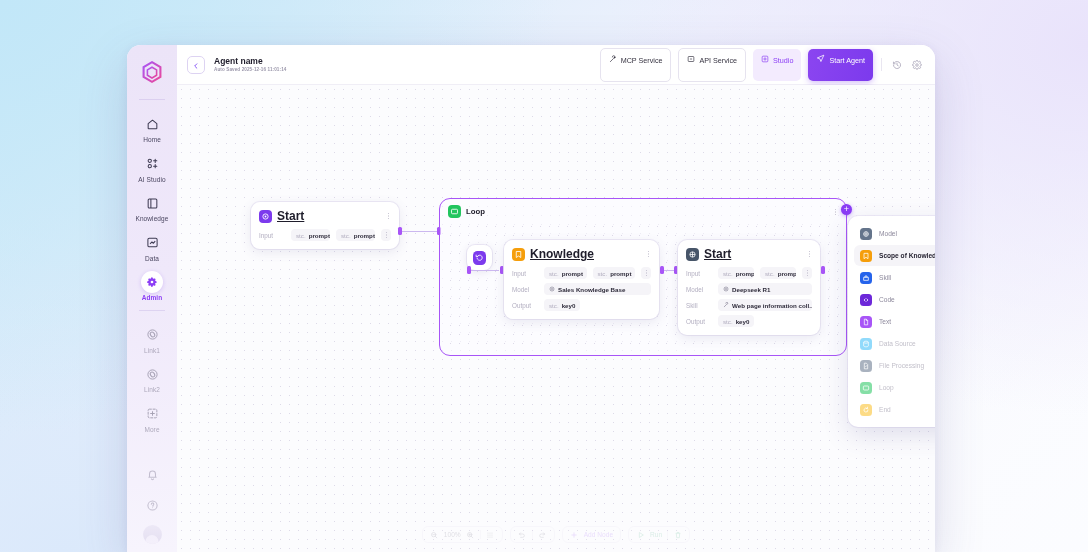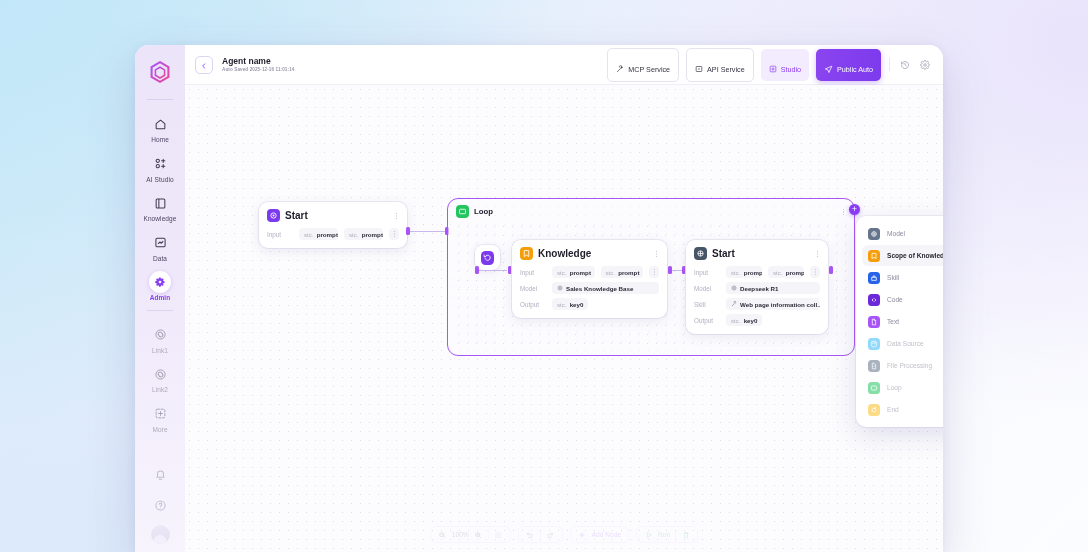--- a/index.html
+++ b/index.html
@@ -12,21 +12,21 @@
       radial-gradient(ellipse 900px 700px at 0% 0%, #c2e7f8 0%, rgba(194,231,248,0) 62%),
       radial-gradient(ellipse 800px 620px at 100% 8%, #e9e3fb 0%, rgba(233,227,251,0) 60%),
       radial-gradient(ellipse 760px 560px at 6% 100%, #dbe9fb 0%, rgba(219,233,251,0) 62%),
       radial-gradient(ellipse 900px 700px at 100% 100%, #fbfcff 0%, rgba(251,252,255,0) 60%),
       linear-gradient(135deg, #cdeaf8 0%, #eef1fd 45%, #fdfdff 100%);
     position: relative;
   }
 
   
   .app-window {
-    position: absolute; left: 135px; top: 45px;
+    position: absolute; left: 127px; top: 45px;
     width: 808px; height: 507px;
     background: #ffffff;
     border-radius: 14px 14px 0 0;
     box-shadow: 0 18px 50px rgba(80,70,140,.18), 0 2px 10px rgba(80,70,140,.08);
     display: flex; overflow: hidden;
   }
 
   
   .sidebar {
     width: 50px; flex: 0 0 50px; height: 100%;
@@ -85,21 +85,21 @@
     width: 18px; height: 18px; border: 1px solid #ddd3f2; border-radius: 5px;
     display: flex; align-items: center; justify-content: center;
     color: #8b5cf6; cursor: pointer; background:#fff; flex: 0 0 18px;
   }
   .title-wrap { display: flex; flex-direction: column; gap: 1px; }
   .ag-title { font-size: 8.5px; font-weight: bold; color: #1f1d2b; line-height: 1.1; }
   .ag-sub { font-size: 4.6px; color: #9b97ab; font-weight: bold; line-height: 1.1; letter-spacing:.1px;}
   .hdr-spacer { flex: 1; }
   .hdr-actions { display: flex; align-items: center; gap: 7px; }
   .btn {
-    height: 19px; border-radius: 5px; display: flex; align-items: flex-start;
+    height: 19px; border-radius: 5px; display: flex; align-items: flex-end;
     gap: 4px; padding: 16px 8px; font-size: 7.2px; cursor: pointer; white-space: nowrap;
   }
   .btn-ghost { border: 1px solid #e6e3ef; background: #fff; color: #34313f; }
   .btn-soft  { background: #f3ebfe; color: #8b3df5; }
   .btn-solid { background: linear-gradient(100deg,#8b45f0,#7c3aed); color: #fff;
                box-shadow: 0 2px 6px rgba(124,58,237,.32); }
   .btn svg { flex: 0 0 auto; }
   .hdr-sep { width: 1px; height: 13px; background: #e9e6f1; margin: 0 1px; }
   .hdr-ic { width: 13px; height: 13px; color: #a9a5b8; cursor: pointer;
             display:flex; align-items:center; justify-content:center; }
@@ -114,21 +114,21 @@
 
   
   .node {
     position: absolute; background: #fff; border-radius: 9px;
     box-shadow: 0 3px 12px rgba(90,80,140,.12), 0 0 0 1px rgba(235,232,245,.9);
     padding: 7px 8px 8px;
   }
   .node-head { display: flex; align-items: center; gap: 5px; }
   .node-ic { width: 13px; height: 13px; border-radius: 4px; flex: 0 0 13px;
              display: flex; align-items: center; justify-content: center; }
-  .node-ti { font-size: 10px; font-weight: bold; color: #1f1d2b; flex: 1; }
+  .node-ti { font-size: 12px; font-weight: bold; color: #1f1d2b; flex: 1; text-decoration: underline; }
   .dots { color: #bcb8c9; font-size: 8px; line-height: 6px; letter-spacing: 0; cursor: pointer;
           writing-mode: vertical-rl; }
   .rows { margin-top: 6px; display: flex; flex-direction: column; gap: 4px; }
   .row { display: flex; align-items: center; gap: 6px; }
   .row-k { font-size: 6.3px; color: #b2aec0; width: 26px; flex: 0 0 26px; }
   .chip {
     background: #f5f4f8; border-radius: 4px; height: 12px; padding: 0 5px;
     display: flex; align-items: center; gap: 3px;
     font-size: 6.2px; color: #3b3848; white-space: nowrap; overflow: hidden;
   }
@@ -374,21 +374,21 @@
           </span>
           <span>Studio</span>
         </div>
 
         <div class="btn btn-solid">
           <span>
             <svg width="9" height="9" viewBox="0 0 24 24" fill="none" stroke="currentColor" stroke-width="2" stroke-linejoin="round">
                 <path d="M21 3 3.5 10.5l7 2.6 2.6 7Z"></path>
               </svg>
           </span>
-          <span>Public Auto</span>
+          <span>Start Agent</span>
         </div>
 
         <div class="hdr-sep"></div>
         <span class="hdr-ic">
           <svg width="10" height="10" viewBox="0 0 24 24" fill="none" stroke="currentColor" stroke-width="2" stroke-linecap="round">
               <path d="M3.5 12a8.5 8.5 0 1 0 2.6-6.1M3.5 5v4h4"></path>
               <path d="M12 7.8V12l3 1.8"></path>
             </svg>
         </span>
         <span class="hdr-ic">

